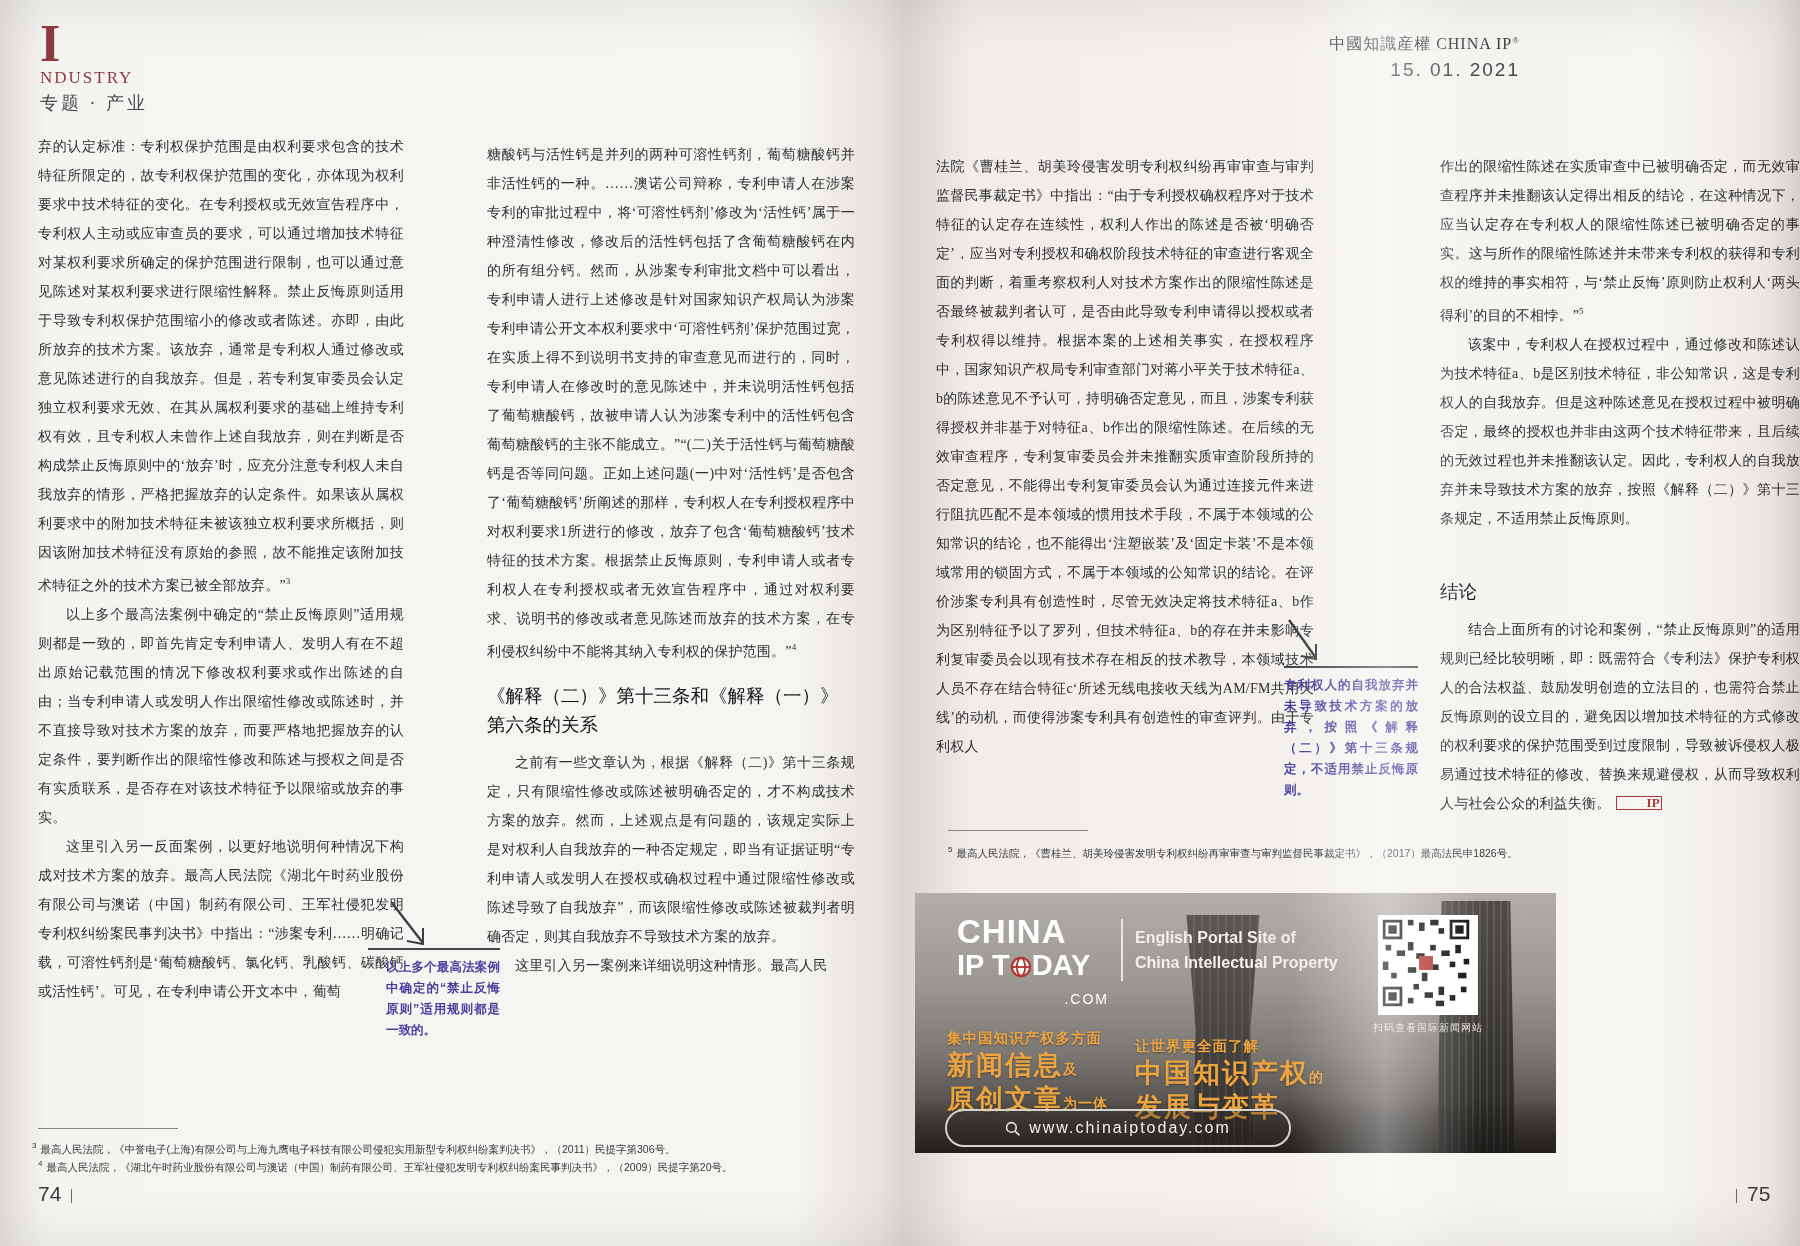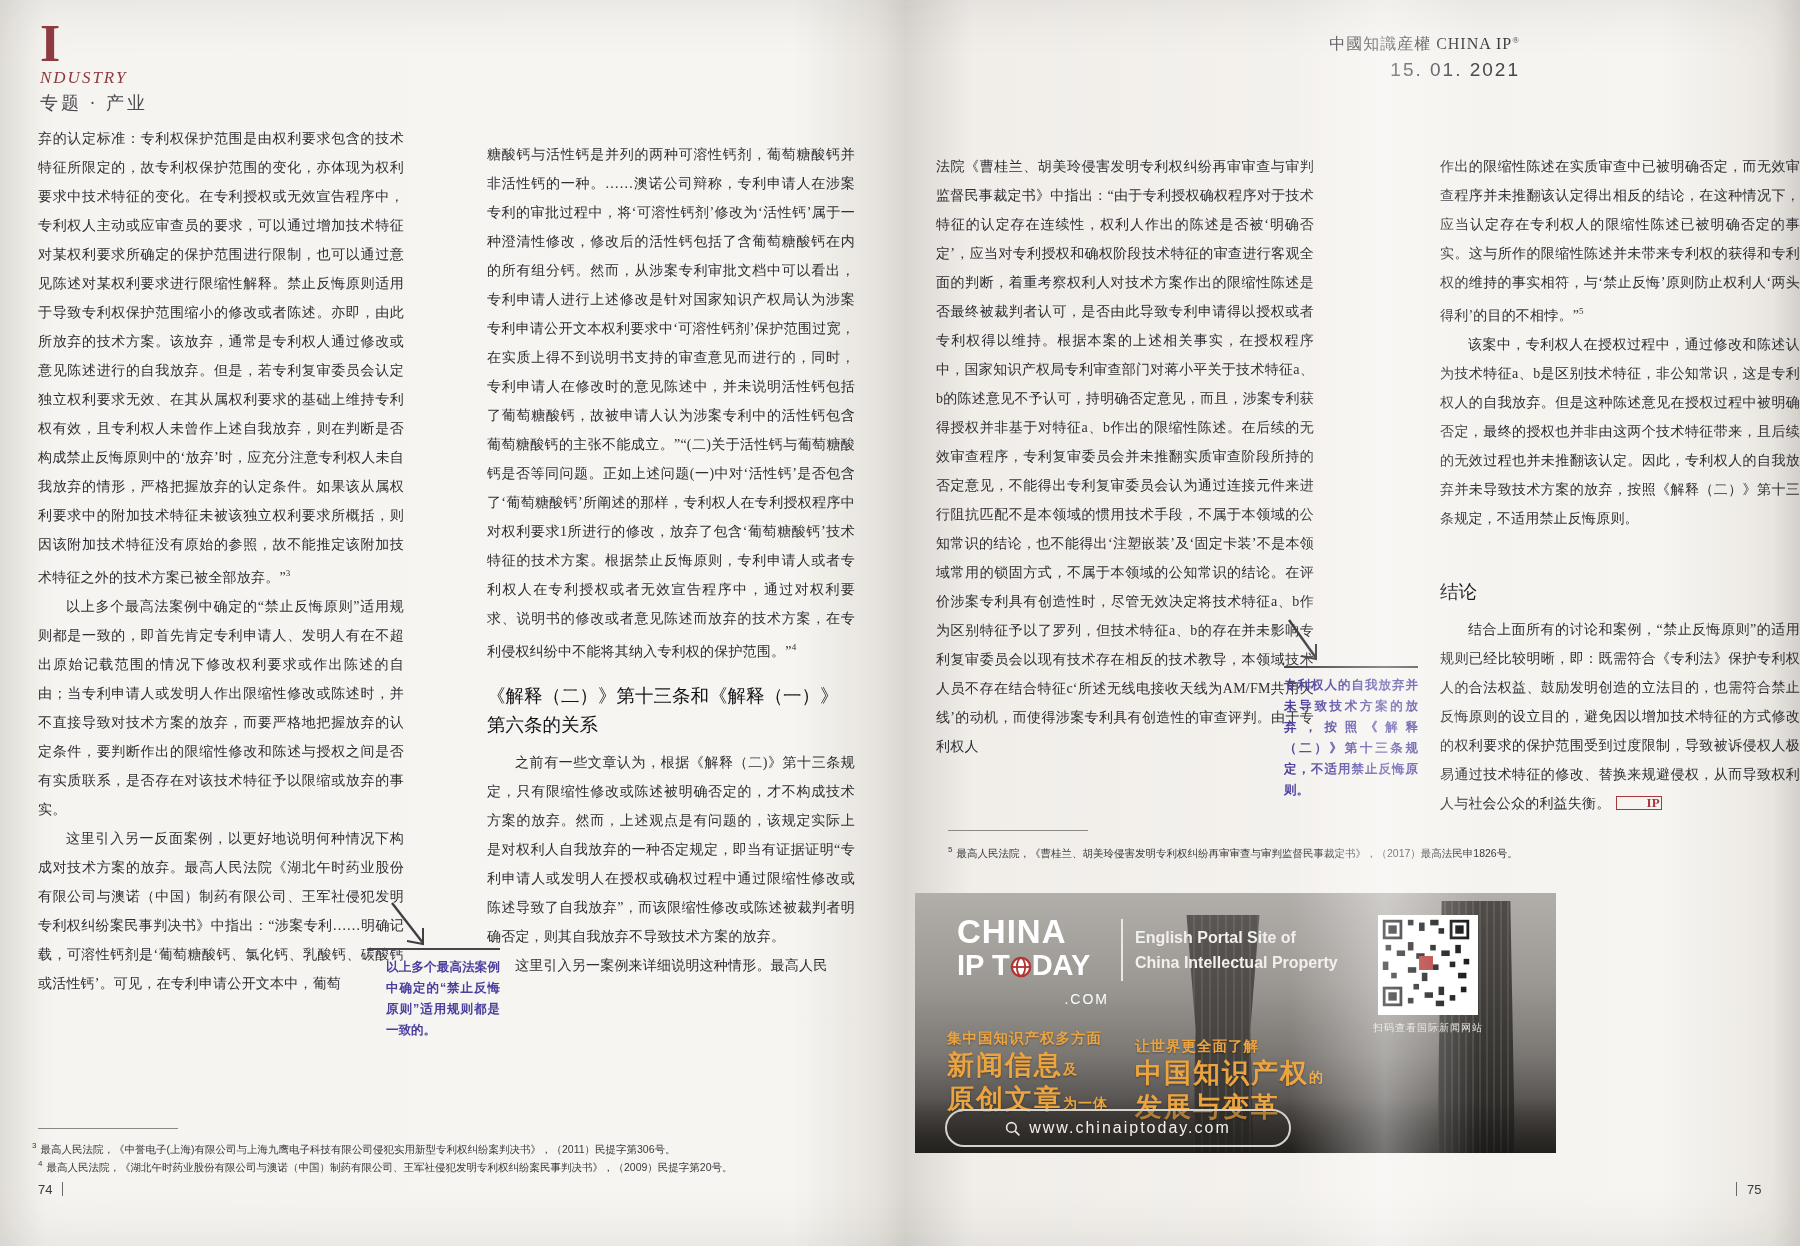--- a/index.html
+++ b/index.html
@@ -5,21 +5,21 @@
   html,body{margin:0;padding:0;background:#dfdcd7;}
   .spread{position:relative;width:1800px;height:1246px;overflow:hidden;
     background:linear-gradient(90deg,#e9e6e1 0%,#f6f4f0 2.5%,#f7f5f1 44%,#e6e3de 48.8%,#d9d6d1 50.3%,#f1eeea 54%,#f7f5f1 92%,#ece9e4 98.5%,#ddd9d4 100%);
     font-family:"Liberation Serif","DejaVu Serif",serif;color:#2f2e33;
     box-shadow:inset 0 0 60px rgba(60,55,50,.12);}
   .glare{position:absolute;left:1290px;top:0;width:190px;height:100%;pointer-events:none;
     background:linear-gradient(90deg,rgba(255,255,255,0),rgba(255,255,255,.38),rgba(255,255,255,0));}
   
   .brand{position:absolute;left:40px;top:20px;}
   .brand .big-i{float:left;font-size:52px;line-height:48px;font-weight:bold;color:#8e3a40;margin-right:7px;}
-  .brand .en{font-family:"Liberation Serif",serif;font-size:17px;letter-spacing:2px;color:#8e3a40;padding-top:6px;font-style:italic;}
+  .brand .en{font-family:"Liberation Serif",serif;font-size:17px;letter-spacing:2px;color:#8e3a40;padding-top:6px;}
   .brand .cn{font-size:18px;color:#4c4b50;letter-spacing:3px;margin-top:3px;}
   .masthead{position:absolute;left:1140px;top:34px;width:380px;text-align:right;}
   .masthead .mag{font-size:16px;color:#3d3c41;letter-spacing:1px;}
   .masthead .mag sup{font-size:9px;}
   .masthead .date{font-family:"Liberation Sans",sans-serif;font-size:19px;color:#47464b;letter-spacing:2px;margin-top:4px;}
   
   .col{position:absolute;font-size:14px;line-height:29px;text-align:justify;letter-spacing:.2px;color:#2f2e33;}
   .col p{margin:0;}
   .col p.ind{text-indent:2em;}
   .col sup{font-size:9px;}
@@ -27,21 +27,21 @@
   .h2.small{margin-top:44px !important;}
   
   .callout{position:absolute;border-top:2px solid #45454b;padding-top:7px;
     font-family:"Liberation Sans",sans-serif;font-weight:bold;color:#4a3f9f;
     font-size:12.5px;line-height:21px;text-align:justify;}
   .arrow-svg{position:absolute;}
   
   .fnrule{position:absolute;height:1px;background:#8a8880;}
   .fn{position:absolute;font-family:"Liberation Sans",sans-serif;font-size:10.5px;line-height:16px;color:#38373c;white-space:nowrap;}
   .fn sup{font-size:8px;margin-right:4px;}
-  .pageno{position:absolute;font-family:"Liberation Sans",sans-serif;font-size:13px;color:#3a393e;}
+  .pageno{position:absolute;font-family:"Liberation Sans",sans-serif;font-size:21px;color:#3a393e;}
   .pageno .bar{display:inline-block;width:1px;height:14px;background:#6a6a6e;margin:0 0 -2px 10px;}
   .pageno.right .bar{margin:0 10px -2px 0;}
   .endmark{display:inline-block;margin-left:6px;color:#a8393b;font-weight:bold;font-size:13px;font-family:"Liberation Serif",serif;border:1.5px solid #a8393b;line-height:12px;padding:0 1px;transform:translateY(-1px);}
   
   .ad{position:absolute;left:915px;top:893px;width:641px;height:260px;overflow:hidden;
     background:linear-gradient(180deg,#b2aeaa 0%,#9b9792 35%,#7b7773 62%,#54504d 82%,#36332f 100%);
     font-family:"Liberation Sans",sans-serif;}
   .tower{position:absolute;}
   .t1{left:270px;top:22px;width:76px;height:238px;clip-path:polygon(2% 0,98% 0,86% 48%,90% 100%,10% 100%,14% 48%);
     background:repeating-linear-gradient(90deg,rgba(230,225,215,.10) 0 2px,rgba(0,0,0,0) 2px 8px),linear-gradient(180deg,#5b5754,#45423f 55%,#2f2d2b);}
@@ -76,21 +76,21 @@
     <div>
       <div class="en">NDUSTRY</div>
       <div class="cn">专题 · 产业</div>
     </div>
   </div>
   <div class="masthead">
     <div class="mag"><span>中國知識産權 CHINA IP</span><sup>®</sup></div>
     <div class="date">15. 01. 2021</div>
   </div>
 
-  <div class="col" style="left:38px;top:124px;width:366px;">
+  <div class="col" style="left:38px;top:132px;width:366px;">
     <p><span>弃的认定标准：专利权保护范围是由权利要求包含的技术特征所限定的，故专利权保护范围的变化，亦体现为权利要求中技术特征的变化。在专利授权或无效宣告程序中，专利权人主动或应审查员的要求，可以通过增加技术特征对某权利要求所确定的保护范围进行限制，也可以通过意见陈述对某权利要求进行限缩性解释。禁止反悔原则适用于导致专利权保护范围缩小的修改或者陈述。亦即，由此所放弃的技术方案。该放弃，通常是专利权人通过修改或意见陈述进行的自我放弃。但是，若专利复审委员会认定独立权利要求无效、在其从属权利要求的基础上维持专利权有效，且专利权人未曾作上述自我放弃，则在判断是否构成禁止反悔原则中的‘放弃’时，应充分注意专利权人未自我放弃的情形，严格把握放弃的认定条件。如果该从属权利要求中的附加技术特征未被该独立权利要求所概括，则因该附加技术特征没有原始的参照，故不能推定该附加技术特征之外的技术方案已被全部放弃。”</span><sup>3</sup></p>
     <p class="ind">以上多个最高法案例中确定的“禁止反悔原则”适用规则都是一致的，即首先肯定专利申请人、发明人有在不超出原始记载范围的情况下修改权利要求或作出陈述的自由；当专利申请人或发明人作出限缩性修改或陈述时，并不直接导致对技术方案的放弃，而要严格地把握放弃的认定条件，要判断作出的限缩性修改和陈述与授权之间是否有实质联系，是否存在对该技术特征予以限缩或放弃的事实。</p>
     <p class="ind">这里引入另一反面案例，以更好地说明何种情况下构成对技术方案的放弃。最高人民法院《湖北午时药业股份有限公司与澳诺（中国）制药有限公司、王军社侵犯发明专利权纠纷案民事判决书》中指出：“涉案专利……明确记载，可溶性钙剂是‘葡萄糖酸钙、氯化钙、乳酸钙、碳酸钙或活性钙’。可见，在专利申请公开文本中，葡萄</p>
   </div>
 
   <div class="col" style="left:487px;top:140px;width:368px;">
     <p><span>糖酸钙与活性钙是并列的两种可溶性钙剂，葡萄糖酸钙并非活性钙的一种。……澳诺公司辩称，专利申请人在涉案专利的审批过程中，将‘可溶性钙剂’修改为‘活性钙’属于一种澄清性修改，修改后的活性钙包括了含葡萄糖酸钙在内的所有组分钙。然而，从涉案专利审批文档中可以看出，专利申请人进行上述修改是针对国家知识产权局认为涉案专利申请公开文本权利要求中‘可溶性钙剂’保护范围过宽，在实质上得不到说明书支持的审查意见而进行的，同时，专利申请人在修改时的意见陈述中，并未说明活性钙包括了葡萄糖酸钙，故被申请人认为涉案专利中的活性钙包含葡萄糖酸钙的主张不能成立。”“(二)关于活性钙与葡萄糖酸钙是否等同问题。正如上述问题(一)中对‘活性钙’是否包含了‘葡萄糖酸钙’所阐述的那样，专利权人在专利授权程序中对权利要求1所进行的修改，放弃了包含‘葡萄糖酸钙’技术特征的技术方案。根据禁止反悔原则，专利申请人或者专利权人在专利授权或者无效宣告程序中，通过对权利要求、说明书的修改或者意见陈述而放弃的技术方案，在专利侵权纠纷中不能将其纳入专利权的保护范围。”</span><sup>4</sup></p>
     <p class="h2">《解释（二）》第十三条和《解释（一）》第六条的关系</p>
     <p class="ind">之前有一些文章认为，根据《解释（二)》第十三条规定，只有限缩性修改或陈述被明确否定的，才不构成技术方案的放弃。然而，上述观点是有问题的，该规定实际上是对权利人自我放弃的一种否定规定，即当有证据证明“专利申请人或发明人在授权或确权过程中通过限缩性修改或陈述导致了自我放弃”，而该限缩性修改或陈述被裁判者明确否定，则其自我放弃不导致技术方案的放弃。</p>
     <p class="ind">这里引入另一案例来详细说明这种情形。最高人民</p>

